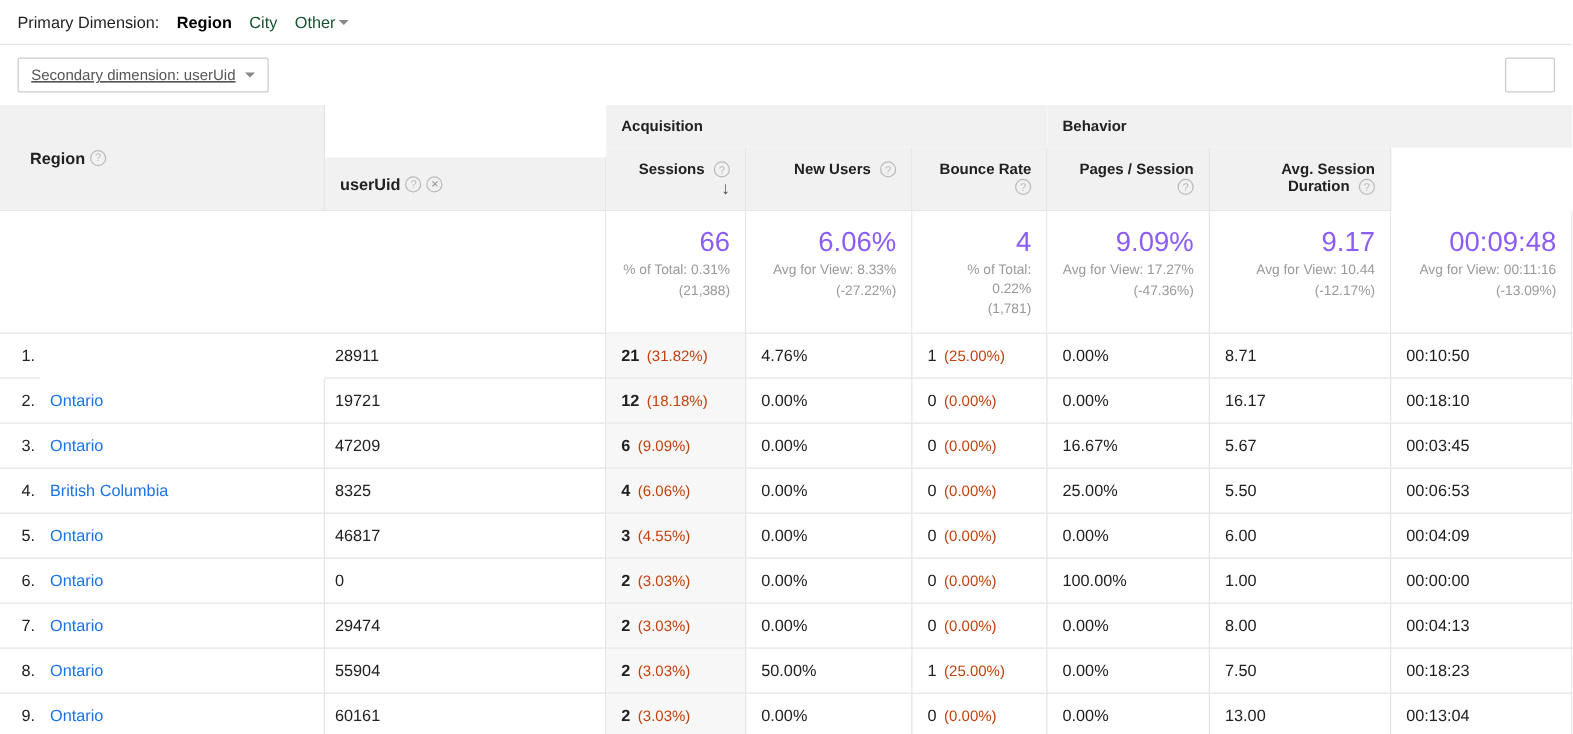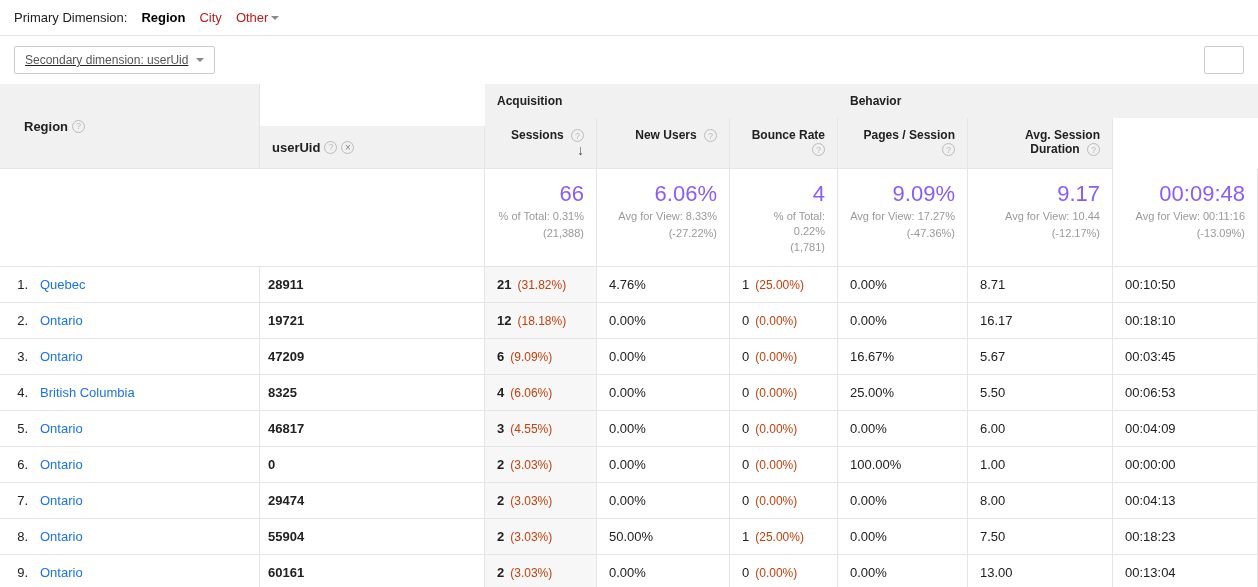--- a/index.html
+++ b/index.html
@@ -1,21 +1,21 @@
 <!DOCTYPE html>
 <html><head>
 <meta charset="utf-8">
 <style>
 * { box-sizing: border-box; margin: 0; padding: 0; }
 body { font-family: Arial, Helvetica, sans-serif; font-size: 13px; color: #212121; background: #fff; }
 .container { width: 1258px; }
 .primary-dim { padding: 10px 14px; display: flex; align-items: center; gap: 14px; border-bottom: 1px solid #e5e5e5; font-size: 13px; }
 .primary-dim .label { color: #212121; }
 .primary-dim .active { font-weight: bold; color: #000; }
-.primary-dim .link { color: #b91c1c; cursor: pointer; }
+.primary-dim .link { color: #14532d; cursor: pointer; }
 .primary-dim .other { display: flex; align-items: center; gap: 3px; }
 .caret-down { width: 0; height: 0; border-left: 4px solid transparent; border-right: 4px solid transparent; border-top: 4px solid #888; }
 .sec-row { padding: 10px 14px; display: flex; justify-content: space-between; align-items: center; text-decoration: underline; }
 .sec-select { border: 1px solid #ccc; border-radius: 2px; padding: 6px 10px; display: flex; align-items: center; gap: 8px; font-size: 12px; color: #555; cursor: pointer; background: #fff; }
 .search-box { width: 40px; height: 28px; border: 1px solid #ccc; border-radius: 2px; background: #fff; }
 .tbl { display: grid; grid-template-columns: 260px 225px 112px 133px 108px 130px 145px 145px; width: 1258px; }
 .cell { border-right: 1px solid #e5e5e5; border-bottom: 1px solid #e5e5e5; padding: 10px 12px; }
 .hcell { background: #f1f1f1; }
 .hcell.group { padding: 10px 12px; font-size: 12px; font-weight: bold; }
 .hsub { background: #f1f1f1; text-align: right; font-size: 12px; }
@@ -25,21 +25,21 @@
 .sort-arrow { margin-left: 6px; font-size: 14px; color: #555; }
 .sumcell { background: #fff; text-align: right; padding: 12px; }
 .sumcell .big { font-size: 22px; font-weight: 400; color: #8b5cf6; }
 .sumcell .sub { font-size: 11px; color: #999; line-height: 1.3; margin-top: 2px; }
 .sess-shade { background: #f7f7f7; }
 .bold { font-weight: bold; }
 .pct { color: #c2410c; font-size: 12px; margin-left: 6px; }
 .region-cell { display: grid; grid-template-columns: 32px 1fr; }
 .region-cell .idx { text-align: right; padding: 10px 4px 10px 0; border-bottom: 1px solid #e5e5e5; }
 .region-cell .name { padding: 10px 8px; border-bottom: 1px solid #e5e5e5; border-right: 1px solid #e5e5e5; color: #1a73e8; cursor: pointer; }
-.user-cell { border-bottom: 1px solid #e5e5e5; border-right: 1px solid #e5e5e5; padding: 10px 8px; font-weight: bold; }
+.user-cell { border-bottom: 1px solid #e5e5e5; border-right: 1px solid #e5e5e5; padding: 10px 8px; }
 .dimhead { display:flex; align-items:center; padding: 0 12px; }
 .dimhead.left { padding-left: 24px; }
 .mid-vert { display:flex; align-items:center; }
 .span3 { grid-column: span 3; }
 .sumspan { grid-column: span 2; padding:0; border-right:1px solid #e5e5e5; border-bottom:1px solid #e5e5e5; background:#fff; }
 .hdr-top-region { grid-row: span 2; background:#f1f1f1; border-right:1px solid #e5e5e5; border-bottom:1px solid #e5e5e5; }
 .hdr-top-user { grid-row: span 2; background:#f1f1f1; border-right:1px solid #e5e5e5; border-bottom:1px solid #e5e5e5;margin-top:42px; }
 </style>
 </head>
 <body>
@@ -127,21 +127,20 @@
       <div class="sub">(-12.17%)</div>
     </div>
     <div class="sumcell cell">
       <div class="big">00:09:48</div>
       <div class="sub">Avg for View: 00:11:16</div>
       <div class="sub">(-13.09%)</div>
     </div>
 
     <div id="rows-anchor" style="display:contents"><div class="region-cell">
           <div class="idx">1.</div>
-          <div class="name">Quebec</div>
         </div><div class="user-cell">28911</div><div class="cell right sess-shade"><span class="bold">21</span><span class="pct">(31.82%)</span></div><div class="cell right">4.76%</div><div class="cell right"><span>1</span><span class="pct">(25.00%)</span></div><div class="cell right">0.00%</div><div class="cell right">8.71</div><div class="cell right">00:10:50</div><div class="region-cell">
           <div class="idx">2.</div>
           <div class="name">Ontario</div>
         </div><div class="user-cell">19721</div><div class="cell right sess-shade"><span class="bold">12</span><span class="pct">(18.18%)</span></div><div class="cell right">0.00%</div><div class="cell right"><span>0</span><span class="pct">(0.00%)</span></div><div class="cell right">0.00%</div><div class="cell right">16.17</div><div class="cell right">00:18:10</div><div class="region-cell">
           <div class="idx">3.</div>
           <div class="name">Ontario</div>
         </div><div class="user-cell">47209</div><div class="cell right sess-shade"><span class="bold">6</span><span class="pct">(9.09%)</span></div><div class="cell right">0.00%</div><div class="cell right"><span>0</span><span class="pct">(0.00%)</span></div><div class="cell right">16.67%</div><div class="cell right">5.67</div><div class="cell right">00:03:45</div><div class="region-cell">
           <div class="idx">4.</div>
           <div class="name">British Columbia</div>
         </div><div class="user-cell">8325</div><div class="cell right sess-shade"><span class="bold">4</span><span class="pct">(6.06%)</span></div><div class="cell right">0.00%</div><div class="cell right"><span>0</span><span class="pct">(0.00%)</span></div><div class="cell right">25.00%</div><div class="cell right">5.50</div><div class="cell right">00:06:53</div><div class="region-cell">

